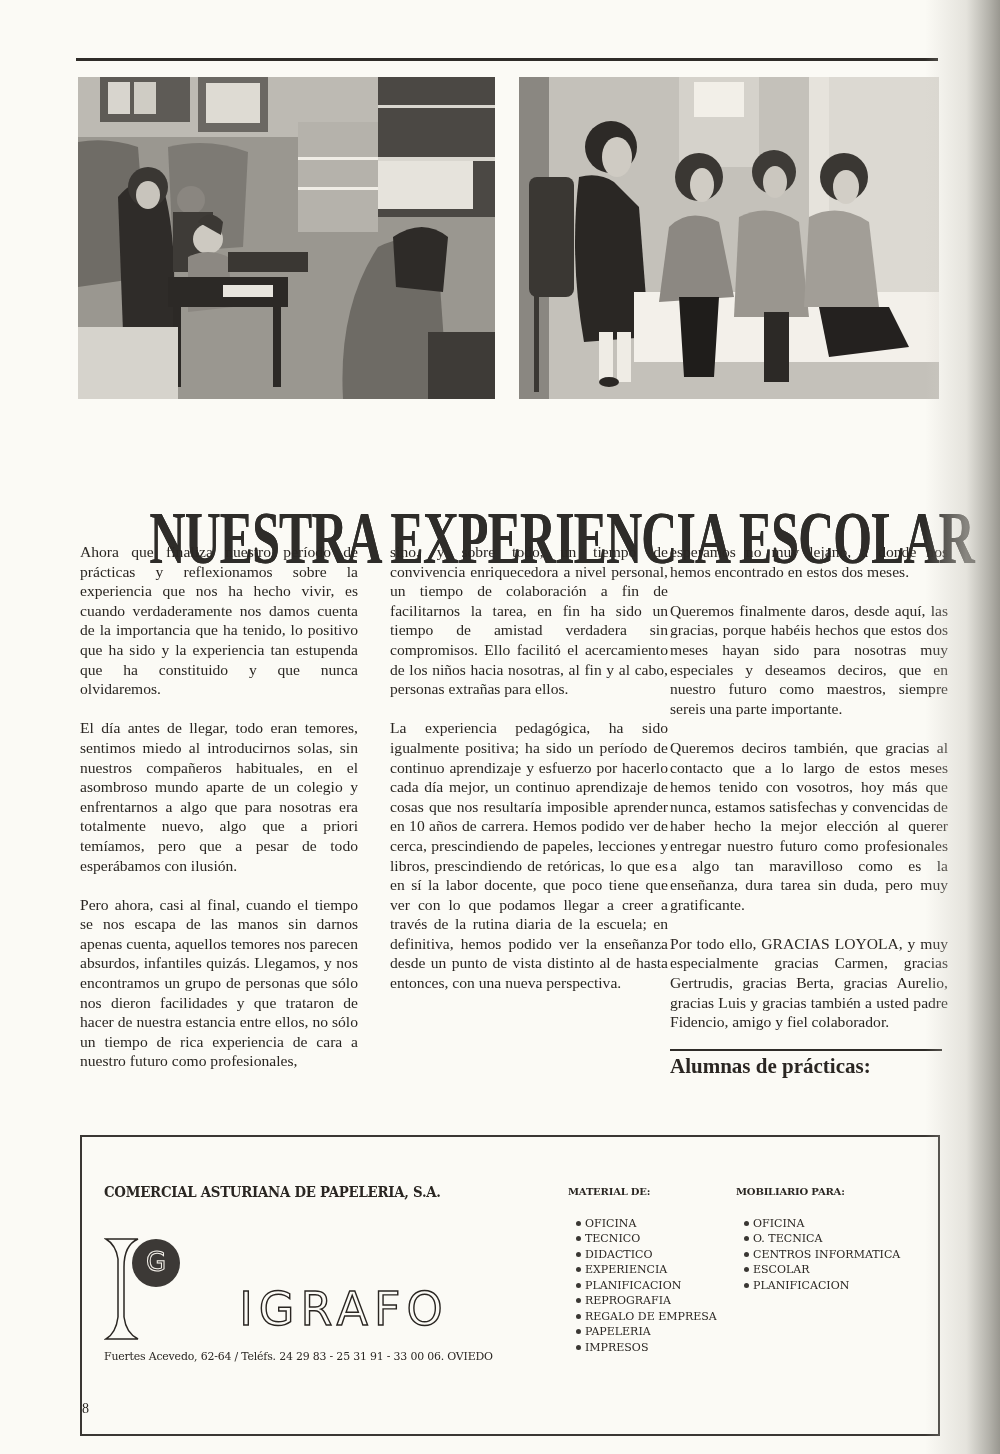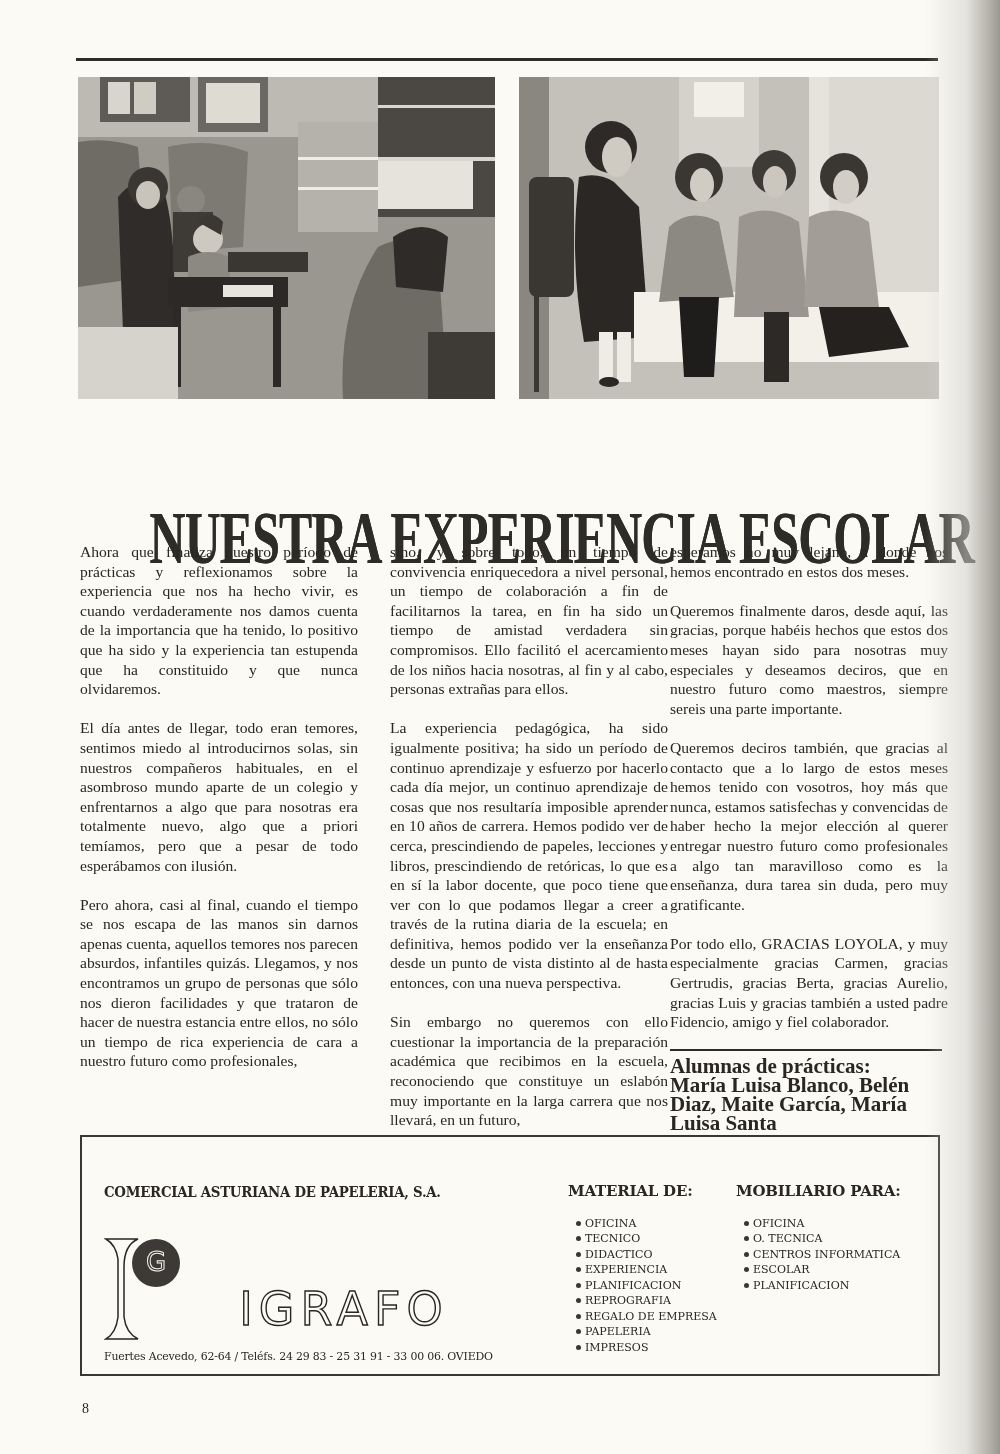--- a/index.html
+++ b/index.html
@@ -11,26 +11,26 @@
   #photo-left{left:78px;width:417px;}
   #photo-right{left:519px;width:420px;}
   .headline{position:absolute;left:76px;top:448px;width:865px;height:80px;text-align:center;font-family:"Liberation Serif",serif;font-weight:bold;font-size:60px;line-height:80px;color:#2e2c29;letter-spacing:-1px;transform:scaleX(0.83) scaleY(1.25);transform-origin:center top;white-space:nowrap;text-shadow:0 0 0.5px #2e2c29;}
   .col{position:absolute;top:542px;width:278px;font-size:15.6px;line-height:19.6px;text-align:justify;hyphens:manual;}
   .col p{margin:0 0 19.6px 0;}
   #col1{left:80px;}
   #col2{left:390px;}
   #col3{left:670px;}
   .sig-rule{position:absolute;left:670px;top:1049px;width:272px;height:2px;background:#2f2c28;}
   .sig{position:absolute;left:670px;top:1057px;width:290px;font-weight:bold;font-size:21px;line-height:19px;color:#2a2622;}
-  .ad-box{position:absolute;left:80px;top:1135px;width:860px;height:241px;border:2px solid #3a3733;box-sizing:border-box;font-family:"DejaVu Serif",serif;}
+  .ad-box{position:absolute;left:80px;top:1135px;width:860px;height:301px;border:2px solid #3a3733;box-sizing:border-box;font-family:"DejaVu Serif",serif;}
   .ad-company{position:absolute;left:22px;top:46px;font-weight:bold;font-size:14.5px;letter-spacing:-0.3px;transform:scaleX(0.92);transform-origin:left;white-space:nowrap;}
   .ad-logo{position:absolute;left:22px;top:100px;width:370px;height:105px;}
   .ad-address{position:absolute;left:22px;top:212px;font-size:11.5px;white-space:nowrap;transform:scaleX(0.95);transform-origin:left;letter-spacing:-0.2px;}
   .ad-list{position:absolute;top:47px;font-size:11px;line-height:15.5px;}
-  .ad-list .h{font-weight:bold;font-size:15px;margin-bottom:16px;letter-spacing:-0.2px;}
+  .ad-list .h{font-weight:bold;font-size:10px;margin-bottom:16px;letter-spacing:-0.2px;}
   .ad-list ul{list-style:none;margin:8px;padding:0;}
   .ad-list li{white-space:nowrap;}
   .ad-list li::before{content:"";display:inline-block;width:5px;height:5px;border-radius:50%;background:#3a3733;margin-right:4px;vertical-align:1px;}
   #ad-material{left:486px;}
   #ad-mobiliario{left:654px;}
   .page-num{position:absolute;left:82px;top:1401px;font-size:14px;}
 </style>
 </head>
 <body>
 
@@ -110,34 +110,32 @@
 
 <div class="col" id="col1">
   <p>Ahora que finaliza nuestro período de prácticas y reflexionamos sobre la experiencia que nos ha hecho vivir, es cuando verdaderamente nos damos cuenta de la importancia que ha tenido, lo positivo que ha sido y la experiencia tan estupenda que ha constituido y que nunca olvidaremos.</p>
   <p>El día antes de llegar, todo eran temores, sentimos miedo al introducirnos solas, sin nuestros compañeros habituales, en el asombroso mundo aparte de un colegio y enfrentarnos a algo que para nosotras era totalmente nuevo, algo que a priori temíamos, pero que a pesar de todo esperábamos con ilusión.</p>
   <p>Pero ahora, casi al final, cuando el tiempo se nos escapa de las manos sin darnos apenas cuenta, aquellos temores nos parecen absurdos, infantiles quizás. Llegamos, y nos encontramos un grupo de personas que sólo nos dieron facilidades y que trataron de hacer de nuestra estancia entre ellos, no sólo un tiempo de rica experiencia de cara a nuestro futuro como profesionales,</p>
 </div>
 
 <div class="col" id="col2">
   <p>sino, y sobre todo, un tiempo de convivencia enriquecedora a nivel personal, un tiempo de colaboración a fin de facilitarnos la tarea, en fin ha sido un tiempo de amistad verdadera sin compromisos. Ello facilitó el acercamiento de los niños hacia nosotras, al fin y al cabo, personas extrañas para ellos.</p>
   <p>La experiencia pedagógica, ha sido igualmente positiva; ha sido un período de continuo aprendizaje y esfuerzo por hacerlo cada día mejor, un continuo aprendizaje de cosas que nos resultaría imposible aprender en 10 años de carrera. Hemos podido ver de cerca, prescindiendo de papeles, lecciones y libros, prescindiendo de retóricas, lo que es en sí la labor docente, que poco tiene que ver con lo que podamos llegar a creer a través de la rutina diaria de la escuela; en definitiva, hemos podido ver la enseñanza desde un punto de vista distinto al de hasta entonces, con una nueva perspectiva.</p>
-  <p>Sin embargo no queremos con ello cuestionar la importancia de la preparación académica que recibimos en la escuela, reconociendo que constituye un eslabón muy importante en la larga carrera que nos llevará, en un futuro,</p>
 </div>
 
 <div class="col" id="col3">
   <p>esperamos no muy lejano, a donde nos hemos encontrado en estos dos meses.</p>
   <p>Queremos finalmente daros, desde aquí, las gracias, porque habéis hechos que estos dos meses hayan sido para nosotras muy especiales y deseamos deciros, que en nuestro futuro como maestros, siempre sereis una parte importante.</p>
   <p>Queremos deciros también, que gracias al contacto que a lo largo de estos meses hemos tenido con vosotros, hoy más que nunca, estamos satisfechas y convencidas de haber hecho la mejor elección al querer entregar nuestro futuro como profesionales a algo tan maravilloso como es la enseñanza, dura tarea sin duda, pero muy gratificante.</p>
   <p>Por todo ello, GRACIAS LOYOLA, y muy especialmente gracias Carmen, gracias Gertrudis, gracias Berta, gracias Aurelio, gracias Luis y gracias también a usted padre Fidencio, amigo y fiel colaborador.</p>
 </div>
 
 <div class="sig-rule"></div>
 <div class="sig">
   <div>Alumnas de prácticas:</div>
-  <div>María Luisa Blanco, Belén Diaz, Maite García, María Luisa Santa</div>
 </div>
 
 <div class="ad-box">
   <div class="ad-company">COMERCIAL ASTURIANA DE PAPELERIA, S.A.</div>
 
   <svg class="ad-logo" viewBox="0 0 370 105">
     <g>
       <path d="M2 2 L34 2 Q20 8 20 30 L20 80 Q22 96 34 102 L2 102 Q12 96 14 80 L14 22 Q12 8 2 2 Z" fill="none" stroke="#2a2622" stroke-width="1.5"></path>
       <circle cx="52" cy="26" r="24" fill="#3c3936"></circle>
       <text x="52" y="34" text-anchor="middle" font-family="DejaVu Sans, sans-serif" font-size="26" fill="none" stroke="#f4f1ea" stroke-width="1">G</text>

